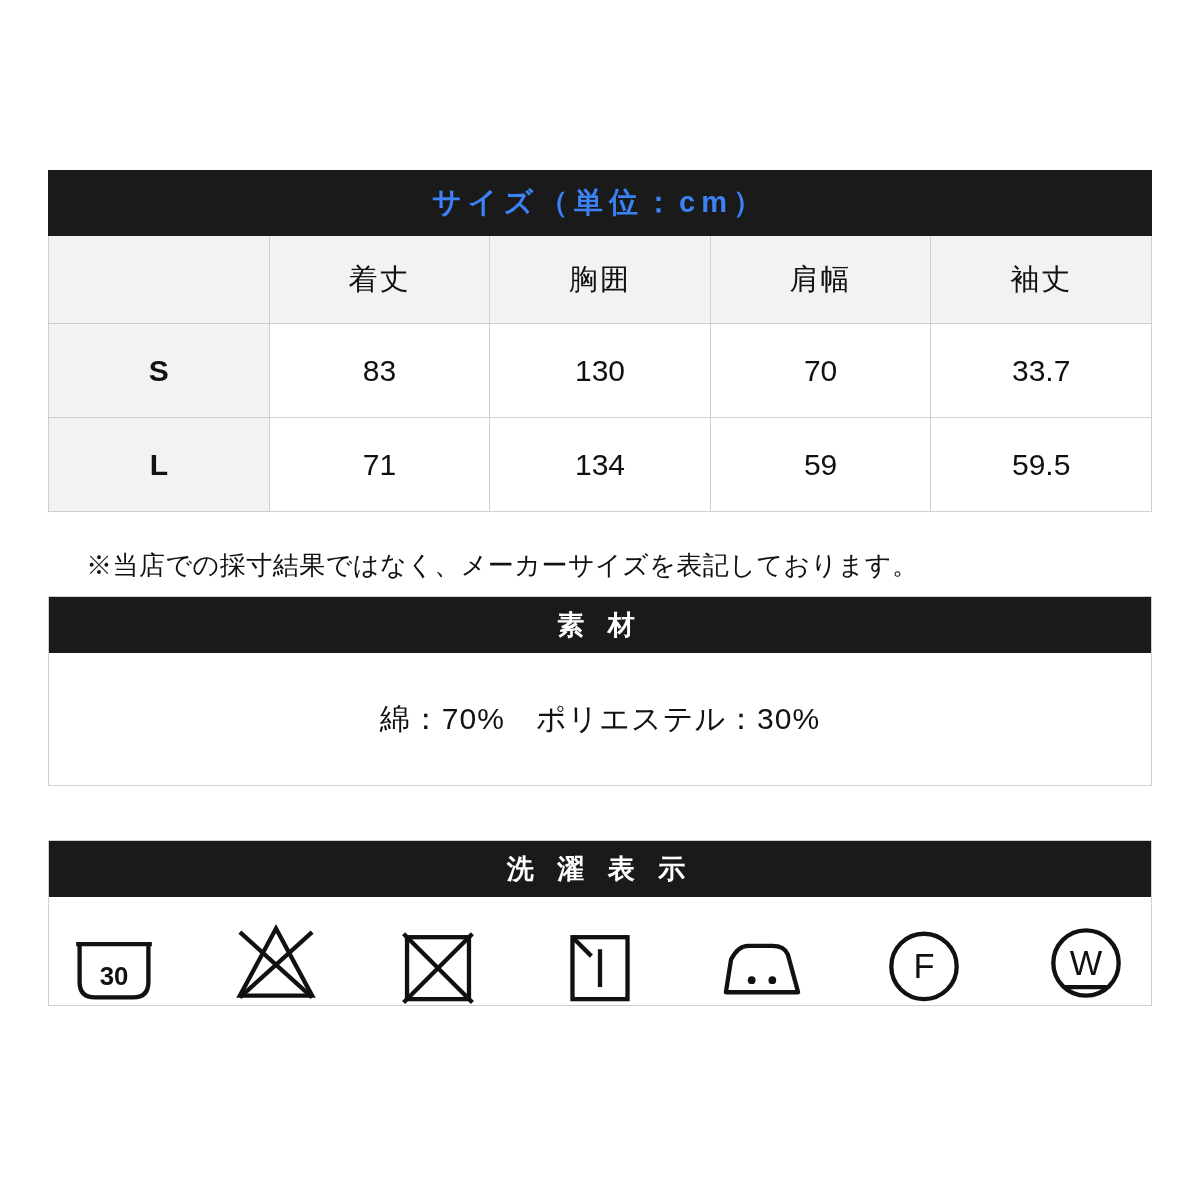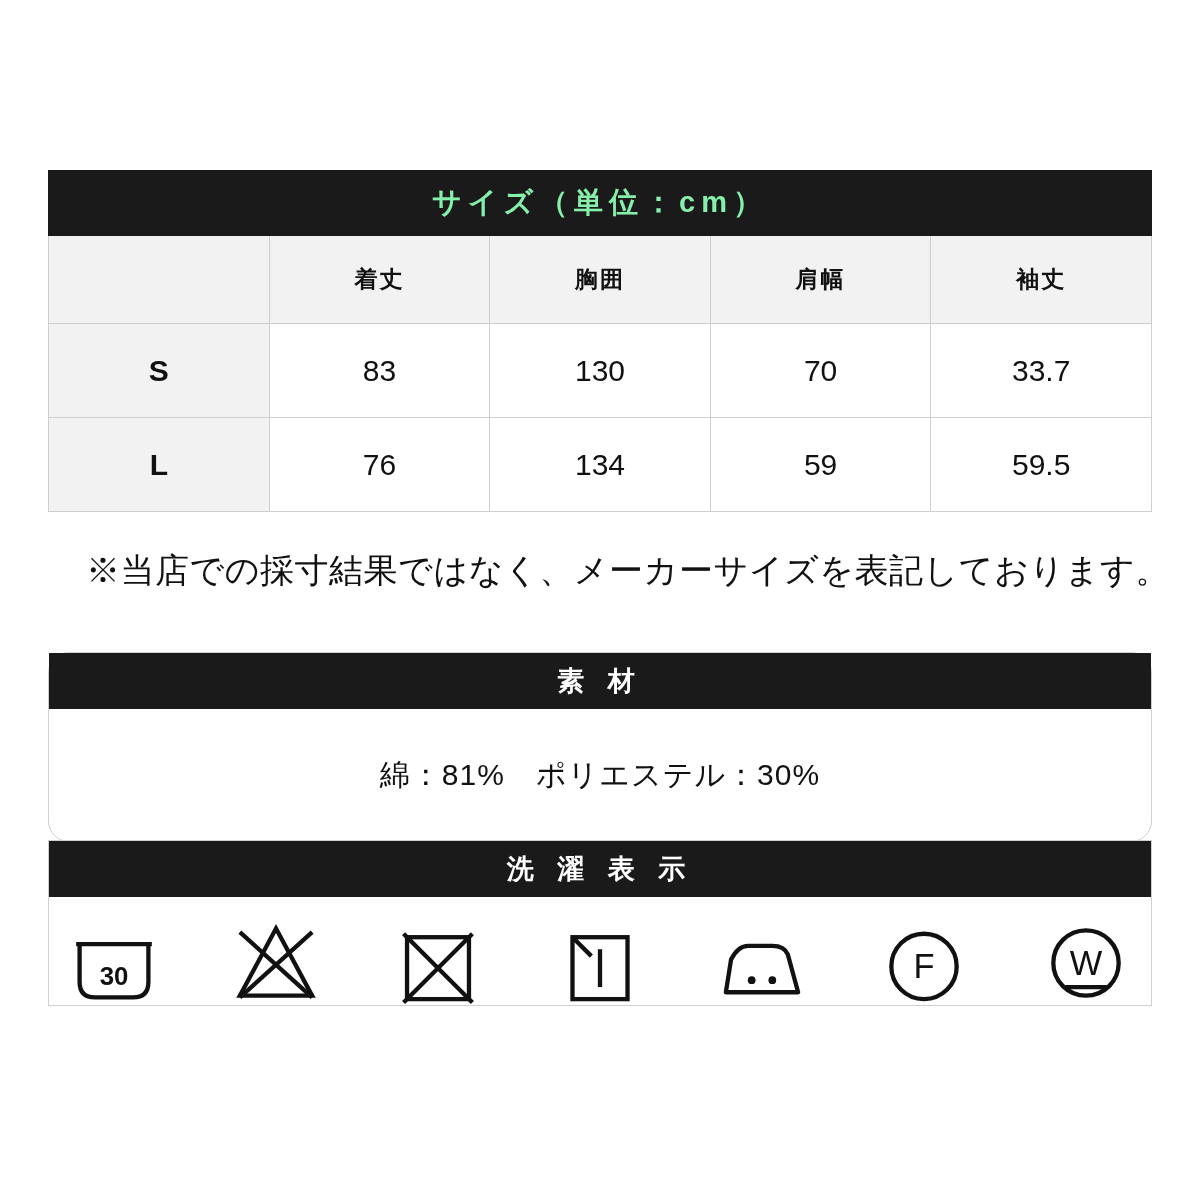--- a/index.html
+++ b/index.html
@@ -28,33 +28,33 @@
     top: 170px;
     width: 1104px;
   }
   table.size {
     border-collapse: collapse;
     width: 100%;
     table-layout: fixed;
   }
   table.size th.header-bar {
     background: #1a1a1a;
-    color: #86efac;
+    color: #3b82f6;
     font-size: 29px;
     font-weight: 700;
     letter-spacing: 6px;
     height: 62px;
     text-align: center;
     border: 1px solid #1a1a1a;
   }
   table.size td, table.size th.col {
     border: 1px solid #cfcfcf;
     text-align: center;
-    font-size: 23px;
-    font-weight: 700;
+    font-size: 29px;
+    font-weight: 400;
     color: #111111;
   }
   table.size th.col {
     background: #f2f2f2;
     height: 85px;
     letter-spacing: 2px;
   }
   table.size th.col.blank {
     background: #f2f2f2;
   }
@@ -68,21 +68,21 @@
     background: #ffffff;
     height: 91px;
     font-size: 30px;
     font-weight: 400;
     margin-left: 28px;
   }
   .note {
     position: absolute;
     left: 86px;
     top: 548px;
-    font-size: 34px;
+    font-size: 26px;
     color: #111111;
     letter-spacing: 0.5px;
     white-space: nowrap;
   }
 
   
   .panel {
     position: absolute;
     left: 48px;
     width: 1104px;
@@ -94,23 +94,22 @@
     background: #1a1a1a;
     color: #ffffff;
     font-size: 27px;
     font-weight: 700;
     letter-spacing: 8px;
     height: 56px;
     line-height: 56px;
     text-align: center;
   }
   #material-panel {
-    top: 652px;
+    top: 596px;
     height: 190px;
-    border-radius: 21px;
   }
   .material-body {
     height: 132px;
     display: flex;
     align-items: center;
     justify-content: center;
     font-size: 30px;
     font-weight: 400;
     letter-spacing: 1px;
   }
@@ -153,34 +152,34 @@
       <tbody>
         <tr>
           <td class="rowhead">S</td>
           <td class="val">83</td>
           <td class="val">130</td>
           <td class="val">70</td>
           <td class="val">33.7</td>
         </tr>
         <tr>
           <td class="rowhead">L</td>
-          <td class="val">76</td>
+          <td class="val">71</td>
           <td class="val">134</td>
           <td class="val">59</td>
           <td class="val">59.5</td>
         </tr>
       </tbody>
     </table>
   </div>
 
   <div class="note">※当店での採寸結果ではなく、メーカーサイズを表記しております。</div>
 
   <div class="panel" id="material-panel">
     <div class="bar">素 材</div>
-    <div class="material-body">綿：81%　ポリエステル：30%</div>
+    <div class="material-body">綿：70%　ポリエステル：30%</div>
   </div>
 
   <div class="panel" id="care-panel">
     <div class="bar">洗 濯 表 示</div>
     <div class="care-body">
 
       <svg class="care-icon" viewBox="0 0 100 100">
         <path d="M10 28 L10 72 Q10 90 28 90 L72 90 Q90 90 90 72 L90 28" fill="none" stroke="#111" stroke-width="5"></path>
         <line x1="6" y1="28" x2="94" y2="28" stroke="#111" stroke-width="5"></line>
         <text x="50" y="76" font-family="'Liberation Sans', sans-serif" font-size="30" font-weight="700" text-anchor="middle" fill="#111">30</text>

